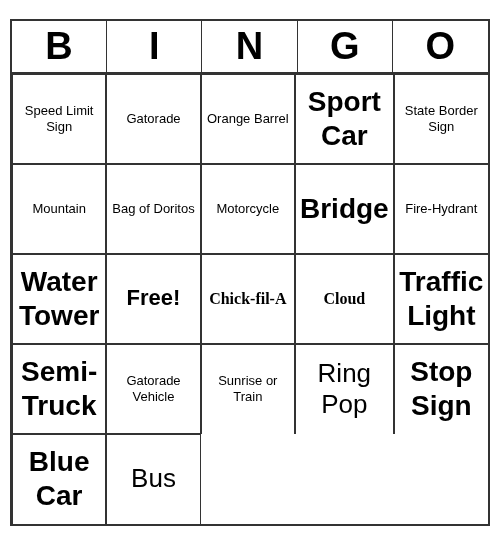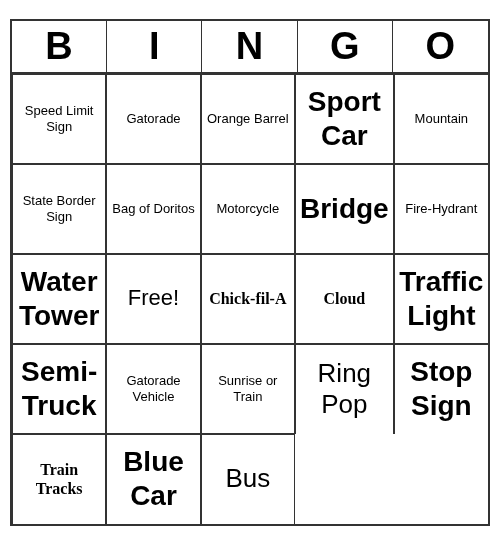--- a/index.html
+++ b/index.html
@@ -64,21 +64,21 @@
       font-size: 26px;
       font-weight: normal;
     }
     .cell-text-md {
       font-size: 16px;
       font-weight: bold;
       font-family: Liberation Serif, serif;
     }
     .cell-text-free {
       font-size: 22px;
-      font-weight: normal;
+      font-weight: bold;
       text-align: center;
     }
   </style>
 </head>
 <body>
 
 <div class="bingo-card">
   <div class="bingo-header">
 
   <div class="bingo-header-cell">B</div>
@@ -95,24 +95,24 @@
       <div class="bingo-cell">
         <span class="cell-text">Gatorade</span>
       </div>
       <div class="bingo-cell">
         <span class="cell-text">Orange Barrel</span>
       </div>
       <div class="bingo-cell">
         <span class="cell-text-lg">Sport Car</span>
       </div>
       <div class="bingo-cell">
-        <span class="cell-text">Mountain</span>
+        <span class="cell-text">State Border Sign</span>
       </div>
       <div class="bingo-cell">
-        <span class="cell-text">State Border Sign</span>
+        <span class="cell-text">Mountain</span>
       </div>
       <div class="bingo-cell">
         <span class="cell-text">Bag of Doritos</span>
       </div>
       <div class="bingo-cell">
         <span class="cell-text">Motorcycle</span>
       </div>
       <div class="bingo-cell">
         <span class="cell-text-lg">Bridge</span>
       </div>
@@ -143,22 +143,19 @@
       <div class="bingo-cell">
         <span class="cell-text">Sunrise or Train</span>
       </div>
       <div class="bingo-cell">
         <span class="cell-text-xl">Ring Pop</span>
       </div>
       <div class="bingo-cell">
         <span class="cell-text-lg">Stop Sign</span>
       </div>
       <div class="bingo-cell">
-        <span class="cell-text-md">Train Tracks</span>
-      </div>
-      <div class="bingo-cell">
         <span class="cell-text-lg">Blue Car</span>
       </div>
       <div class="bingo-cell">
         <span class="cell-text-xl">Bus</span>
       </div>
     </div>
 </div>
 
 </body></html>

